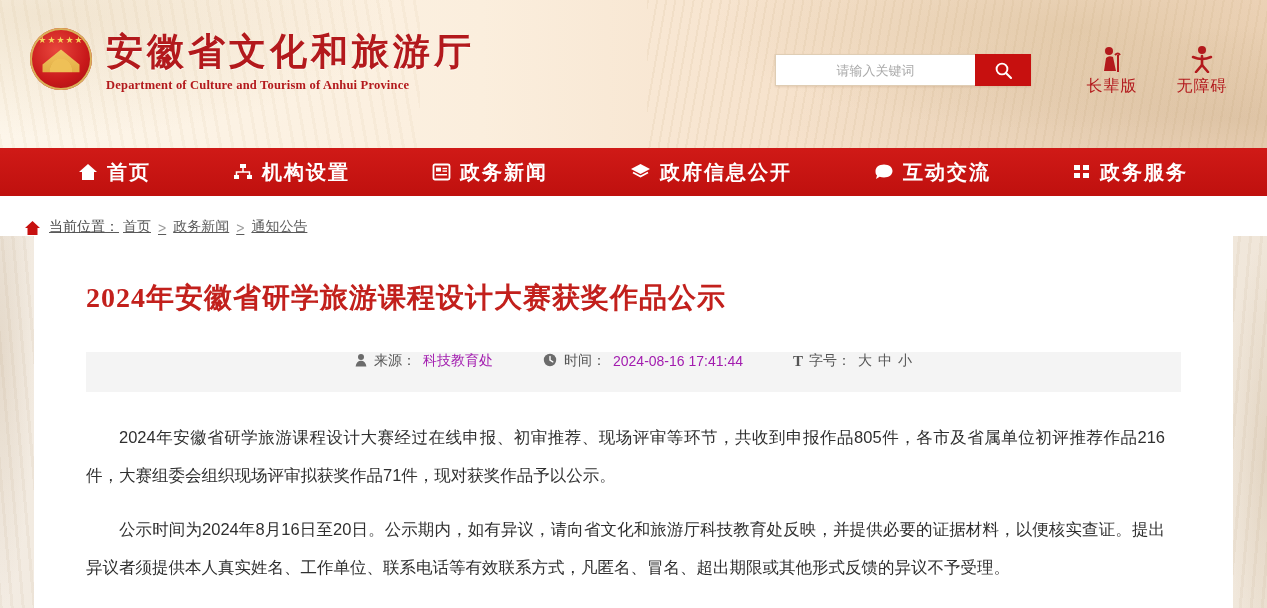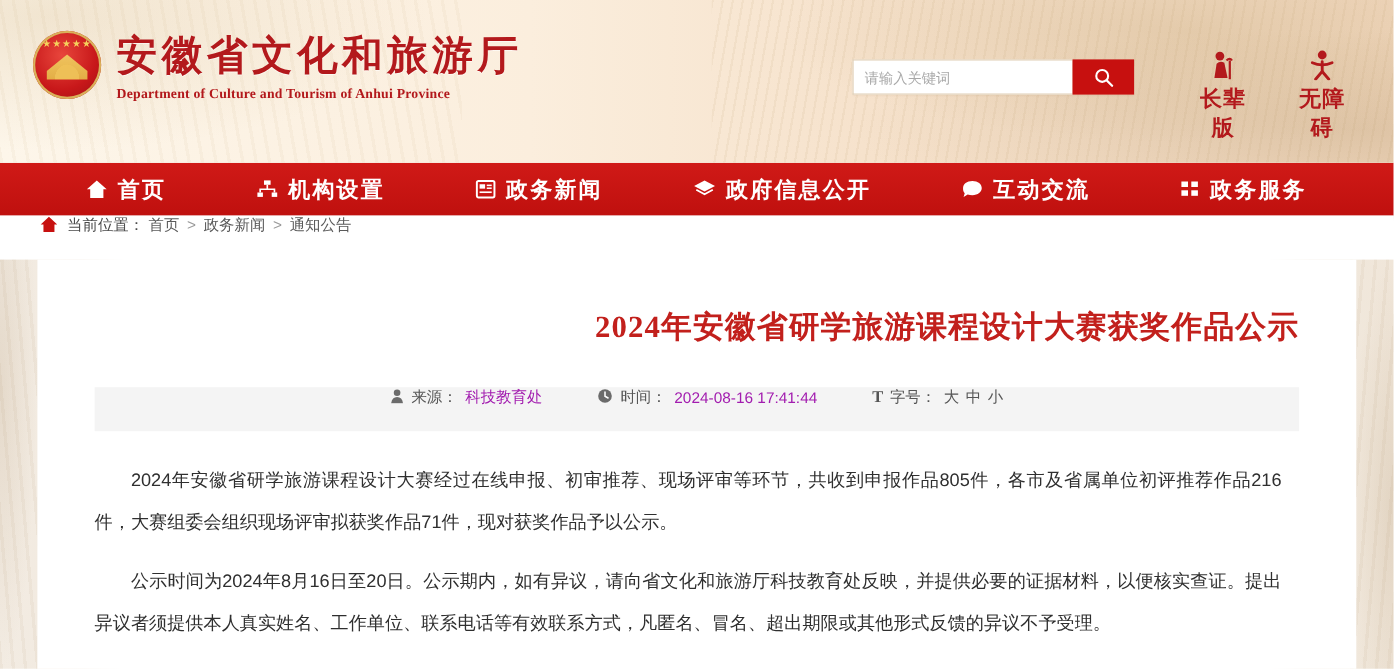--- a/index.html
+++ b/index.html
@@ -88,38 +88,39 @@
     position: absolute; left: 775px; top: 54px; z-index: 3;
     display: flex; align-items: stretch;
     box-shadow: 0 1px 2px rgba(120,60,20,.12);
   }
   .search-input {
     width: 200px; height: 32px;
     border: 1px solid #dfcdb4; border-right: none;
     background: #ffffff; outline: none;
     font-size: 13px; color: #333; padding: 0 10px;
     font-family: "Liberation Sans", sans-serif;
+    text-align: center;
   }
   .search-input::placeholder { color: #a9a9a9; }
   .search-btn {
     width: 56px; height: 32px; border: none;
     background: #c7100f; cursor: pointer;
     display: flex; align-items: center; justify-content: center;
   }
   .search-btn svg { display:block; }
 
   .header-tools {
     position: absolute; right: 34px; top: 44px; z-index: 3;
     display: flex; gap: 28px; align-items: flex-start;
   }
   .tool { text-align: center; width: 62px; cursor: pointer; }
   .tool .glyph { height: 30px; display:flex; align-items:center; justify-content:center; }
   .tool .label {
     font-family: "Liberation Serif", serif;
-    font-weight: bold; font-size: 20px; color: #b3191c; letter-spacing: 1px;
+    font-weight: normal; font-size: 16px; color: #b3191c; letter-spacing: 1px;
     margin-top: 2px;
   }
 
   
   .nav {
     height: 48px;
     background: linear-gradient(#d01a17, #bf100e);
     display: flex; align-items: center;
     padding-left: 78px;
     box-shadow: 0 2px 4px rgba(0,0,0,.12);
@@ -132,24 +133,24 @@
     font-size: 20px;
     letter-spacing: 2px;
     margin-right: 82px;
     cursor: pointer;
     white-space: nowrap;
   }
   .nav-item .nico { display:flex; align-items:center; }
 
   
   .crumb-wrap {
-    height: 40px; display: flex; align-items: flex-start;
-    padding-left: 36px;
+    height: 40px; display: flex; align-items: flex-end;
+    padding-left: 24px;
     background: #ffffff;
-    font-size: 14px; color: #5a5a5a;
+    font-size: 14px; color: #5a5a5a; text-decoration: underline;
   }
   .crumb-home { margin-right: 8px; display: flex; align-items: center; }
   .crumb-label { color: #4a4a4a; margin-right: 4px; }
   .crumb-link { color: #5a5a5a; cursor: pointer; }
   .crumb-sep { margin: 0 7px; color: #9a9a9a; }
 
   
   .page {
     position: relative;
     background:
@@ -171,21 +172,21 @@
       radial-gradient(ellipse at 100% 60%, rgba(170,140,100,0.20), rgba(170,140,100,0) 70%),
       repeating-linear-gradient(95deg, rgba(170,140,100,0.08) 0 3px, rgba(0,0,0,0) 3px 11px);
   }
   .article {
     position: relative; z-index: 2;
     margin: 0 34px;
     background: #ffffff;
     padding: 42px 52px 10px 52px;
   }
   .art-title {
-    text-align: right;
+    text-align: left;
     font-family: "Liberation Serif", serif;
     font-weight: bold;
     font-size: 28px;
     color: #c2201c;
     letter-spacing: 1px;
     line-height: 40px;
     margin: 0 0 34px 0;
   }
   .meta-bar {
     background: #f4f4f4;

